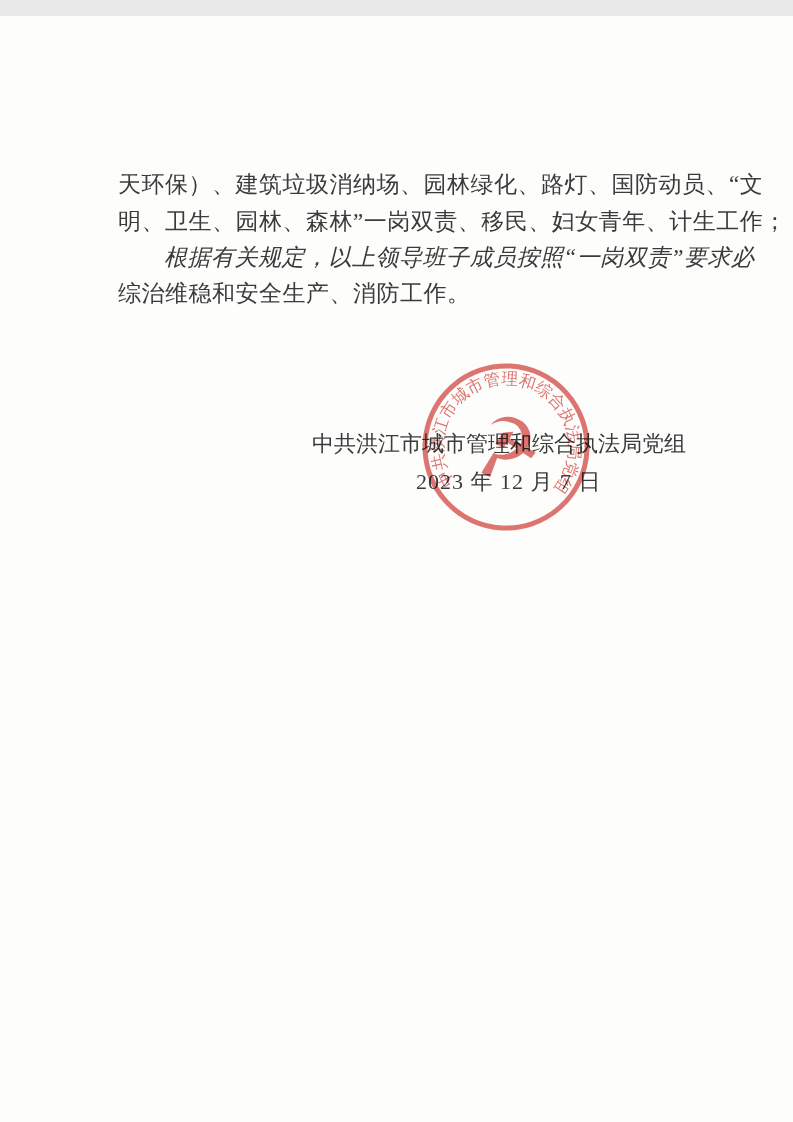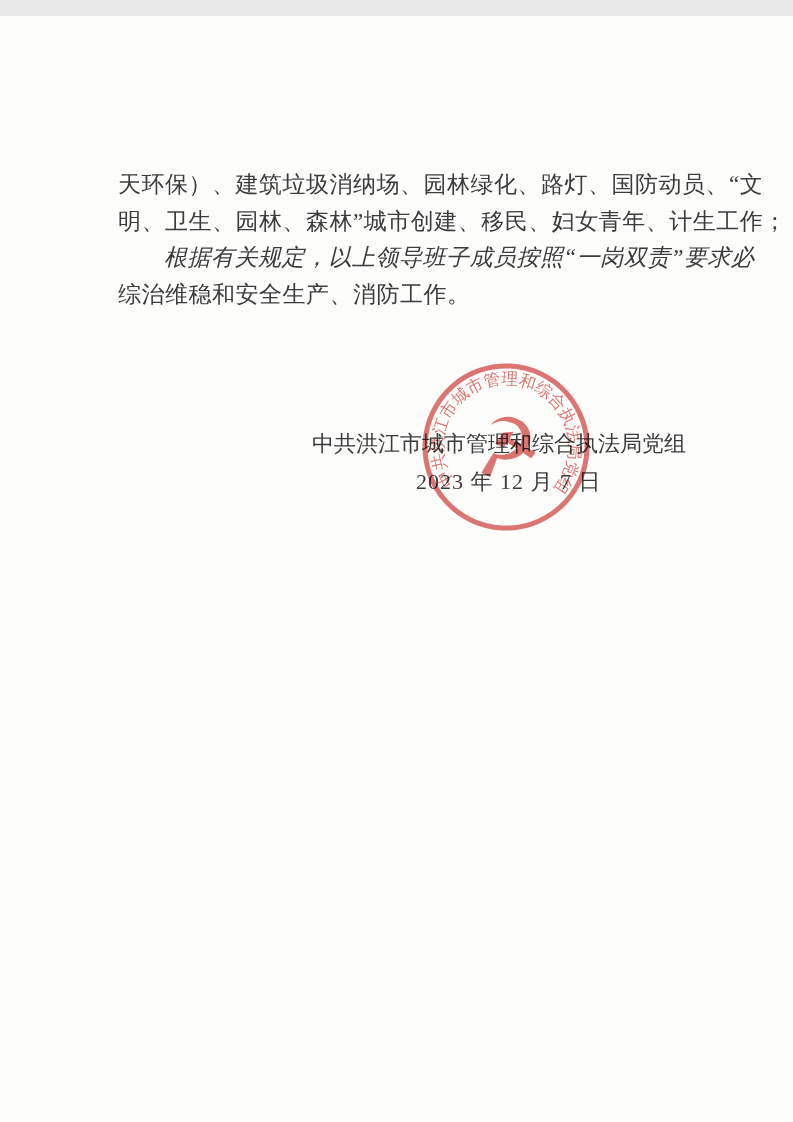--- a/index.html
+++ b/index.html
@@ -33,20 +33,21 @@
     white-space: nowrap;
     overflow: visible;
   }
   .line.indent {
     text-indent: 2em;
     font-style: italic;
   }
   .line.no-stretch {
     text-align: right;
     text-align-last: left;
+    font-family: Liberation Mono, monospace;
   }
   
   #signature {
     position: absolute;
     left: 312px;
     top: 413px;
     width: 374px;
     font-size: 22px;
     text-align: justify;
     text-align-last: justify;
@@ -83,21 +84,21 @@
     font-family: "DejaVu Sans", sans-serif;
   }
 </style>
 </head>
 <body>
 
 <div id="page">
 
   <div id="body-text">
     <div class="line">天环保）、建筑垃圾消纳场、园林绿化、路灯、国防动员、“文</div>
-    <div class="line">明、卫生、园林、森林”城市创建、移民、妇女青年、计生工作；</div>
+    <div class="line">明、卫生、园林、森林”一岗双责、移民、妇女青年、计生工作；</div>
     <div class="line indent">根据有关规定，以上领导班子成员按照“一岗双责”要求必</div>
     <div class="line no-stretch">综治维稳和安全生产、消防工作。</div>
   </div>
 
   <div id="signature">中共洪江市城市管理和综合执法局党组</div>
 
   <div id="date">2023 年 12 月 7 日</div>
 
   <svg id="seal" viewBox="-102 -102 204 204" xmlns="http://www.w3.org/2000/svg">
     <g transform="rotate(3)">

